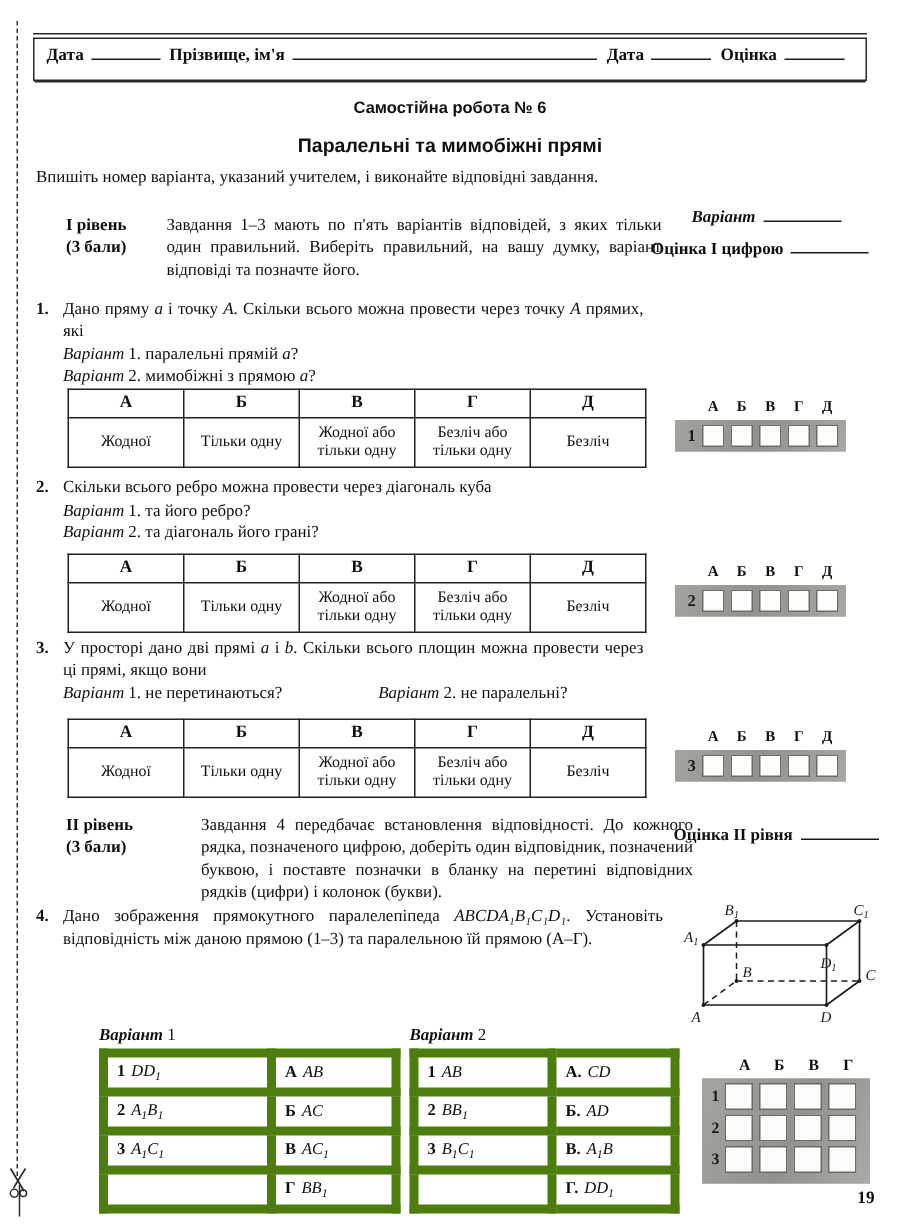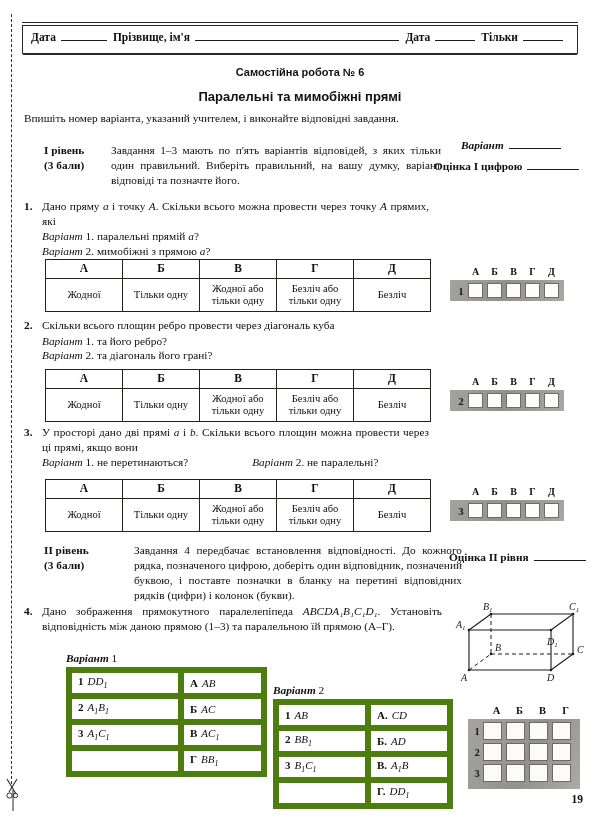--- a/index.html
+++ b/index.html
@@ -309,21 +309,21 @@
 </svg>
 
 <div class="header-box">
   <div class="header-row">
     <span class="hf-label">Дата</span>
     <span class="rule short"></span>
     <span class="hf-label">Прізвище, ім'я</span>
     <span class="rule"></span>
     <span class="hf-label">Дата</span>
     <span class="rule tiny"></span>
-    <span class="hf-label">Тільки</span>
+    <span class="hf-label">Оцінка</span>
     <span class="rule tiny"></span>
   </div>
 </div>
 
 <div class="worksheet-title">Самостійна робота № 6</div>
 <div class="worksheet-subtitle">Паралельні та мимобіжні прямі</div>
 
 <div class="body-text intro">Впишіть номер варіанта, указаний учителем, і виконайте відповідні завдання.</div>
 
 <div class="blank-field" style="left:461px; top:139px;">
@@ -400,21 +400,21 @@
     <span class="bubble"></span>
     <span class="bubble"></span>
     <span class="bubble"></span>
     <span class="bubble"></span>
   </span>
 </div>
 
 <div class="question" style="left:24px; top:318px; width:405px;">
   <div class="q-head">
     <span class="q-num">2.</span>
-    <span class="q-text">Скільки всього площин ребро провести через діагональ куба</span>
+    <span class="q-text">Скільки всього ребро можна провести через діагональ куба</span>
   </div>
   <div class="q-variants">
     <div class="q-variant-line">
       <span class="var-word">Варіант</span>
       <span>1.</span>
       <span>та його ребро?</span>
     </div>
     <div class="q-variant-line">
       <span class="var-word">Варіант</span>
       <span>2.</span>
@@ -574,21 +574,21 @@
   <text x="6" y="85" font-family="Liberation Serif, serif" font-size="10" font-style="italic" fill="#1d1b19">A</text>
   <text x="40" y="55" font-family="Liberation Serif, serif" font-size="10" font-style="italic" fill="#1d1b19">B</text>
   <text x="122" y="57" font-family="Liberation Serif, serif" font-size="10" font-style="italic" fill="#1d1b19">C</text>
   <text x="92" y="85" font-family="Liberation Serif, serif" font-size="10" font-style="italic" fill="#1d1b19">D</text>
   <text x="1" y="32" font-family="Liberation Serif, serif" font-size="10" font-style="italic" fill="#1d1b19">A<tspan font-size="7" dy="2">1</tspan></text>
   <text x="28" y="14" font-family="Liberation Serif, serif" font-size="10" font-style="italic" fill="#1d1b19">B<tspan font-size="7" dy="2">1</tspan></text>
   <text x="114" y="14" font-family="Liberation Serif, serif" font-size="10" font-style="italic" fill="#1d1b19">C<tspan font-size="7" dy="2">1</tspan></text>
   <text x="92" y="49" font-family="Liberation Serif, serif" font-size="10" font-style="italic" fill="#1d1b19">D<tspan font-size="7" dy="2">1</tspan></text>
 </svg>
 
-<div class="variant-block" style="left:30px; top:652px;padding-left:36px;">
+<div class="variant-block" style="left:30px; top:684px;padding-left:36px;">
   <div class="variant-caption">
     <span>Варіант</span>
     <span class="vnum">1</span>
   </div>
   <table class="variant-table">
     <colgroup>
         <col style="width:112px">
         <col style="width:83px">
       </colgroup>
     <tbody>

